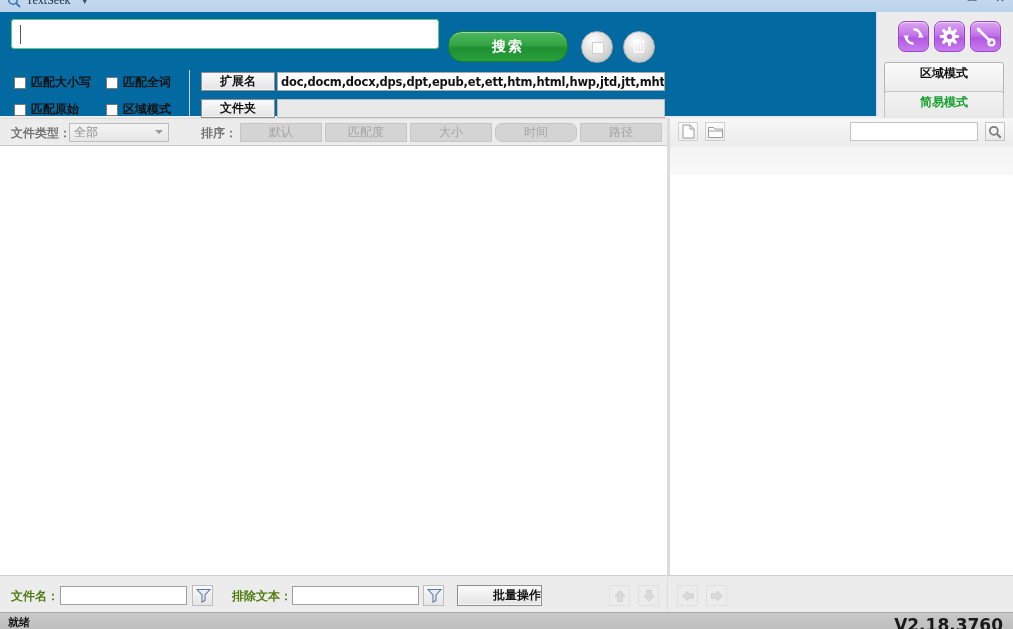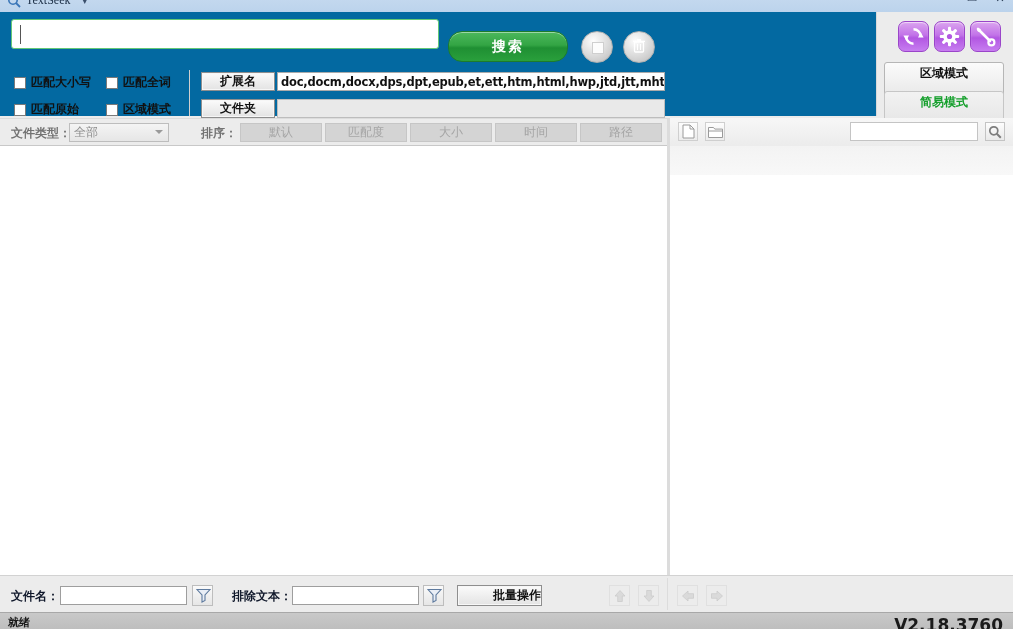--- a/index.html
+++ b/index.html
@@ -245,21 +245,21 @@
     background: #d4d4d4;
     border: 1px solid #c6c6c6;
     box-sizing: border-box;
     font-size: 12px; color: #a5a5a5;
     text-align: center; line-height: 17px;
     cursor: default;
   }
   .sb1 { left: 240px; }
   .sb2 { left: 325px; }
   .sb3 { left: 410px; }
-  .sb4 { left: 495px; }
+  .sb4 { left: 495px; border-radius: 7px; }
   .sb5 { left: 580px; }
 
   
   .results {
     position: absolute; left: 0; top: 145px;
     width: 667px; height: 430px;
     background: #ffffff;
     border-top: 1px solid #c8c8c8;
   }
   .splitter {
@@ -323,21 +323,21 @@
 
   
   .bottombar {
     position: absolute; left: 0; top: 575px;
     width: 1013px; height: 37px;
     background: #ececec;
     border-top: 1px solid #d2d2d2;
   }
   .bb-label {
     position: absolute; top: 12px;
-    font-size: 12px; font-weight: bold; color: #0f172a;
+    font-size: 12px; font-weight: bold; color: #4d7c0f;
     white-space: nowrap;
   }
   .bb-lbl-fname { left: 11px; }
   .bb-lbl-excl { left: 232px; }
 
   .bb-input {
     position: absolute; top: 10px; height: 19px;
     background: #ffffff;
     border: 1px solid #9e9e9e;
     box-sizing: border-box;

